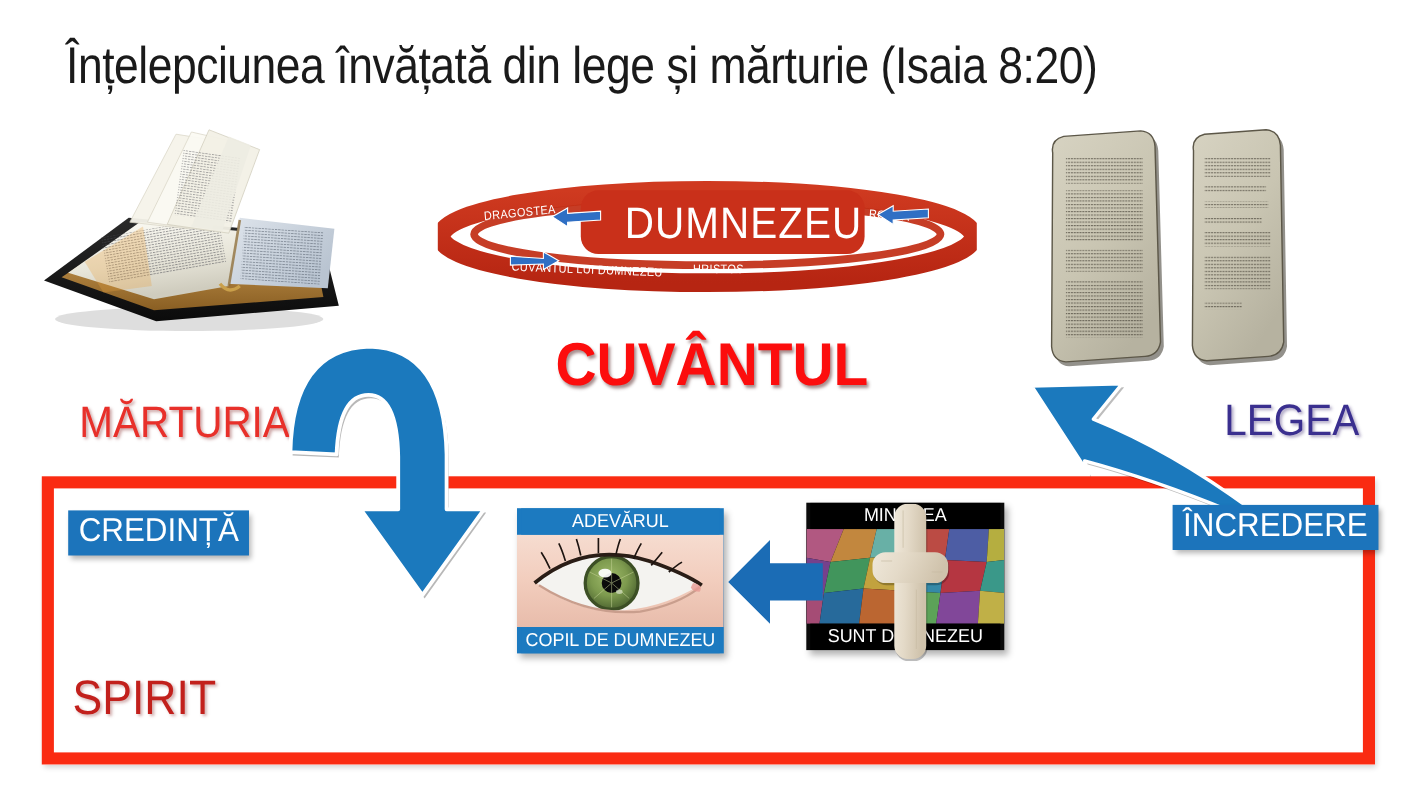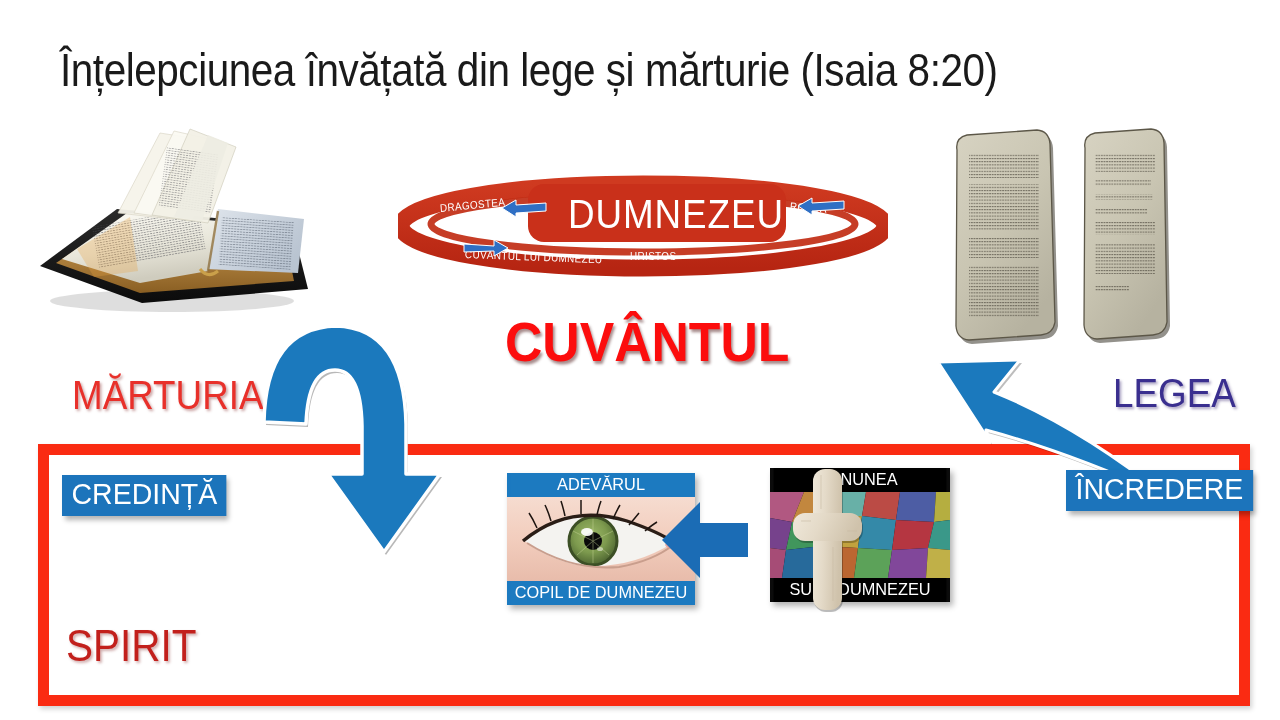--- a/index.html
+++ b/index.html
@@ -3,21 +3,21 @@
 <meta charset="utf-8">
 <style>
   html,body{margin:0;padding:0;}
   body{
     width:1280px;height:720px;
     background:#ffffff;
     font-family:"Liberation Sans", sans-serif;
     overflow:hidden;
     position:relative;
   }
-  #stage{position:absolute;left:0;top:16px;width:1280px;height:556px;border-radius:11px;}
+  #stage{position:absolute;left:0;top:5px;width:1280px;height:556px;border-radius:11px;}
 
   
   .title{
     position:absolute;left:60px;top:26px;
     font-size:47px;
     letter-spacing:-0.5px;
     color:#1a1a1a;
     font-family:"Liberation Sans", sans-serif;
     transform:scaleX(0.86);
     transform-origin:left top;
@@ -116,21 +116,20 @@
     transform:scaleX(0.92);transform-origin:left top;
     text-shadow:2px 2px 3px rgba(120,20,20,.35);
     white-space:nowrap;
   }
 
   
   .card{
     position:absolute;
     box-shadow:3px 4px 6px rgba(0,0,0,.30);
     overflow:hidden;
-    margin-left:37px;
   }
   .card-eye{left:470px;top:457px;width:188px;height:132px;background:#1c7ac0;}
   .card-miracle{left:733px;top:452px;width:180px;height:134px;background:#0b0b0b;}
 
   .card-bar{
     position:absolute;left:0;width:100%;
     background:#1c7ac0;color:#ffffff;
     font-size:17px;text-align:center;
     line-height:24px;height:24px;
     transform:scaleX(0.96);

